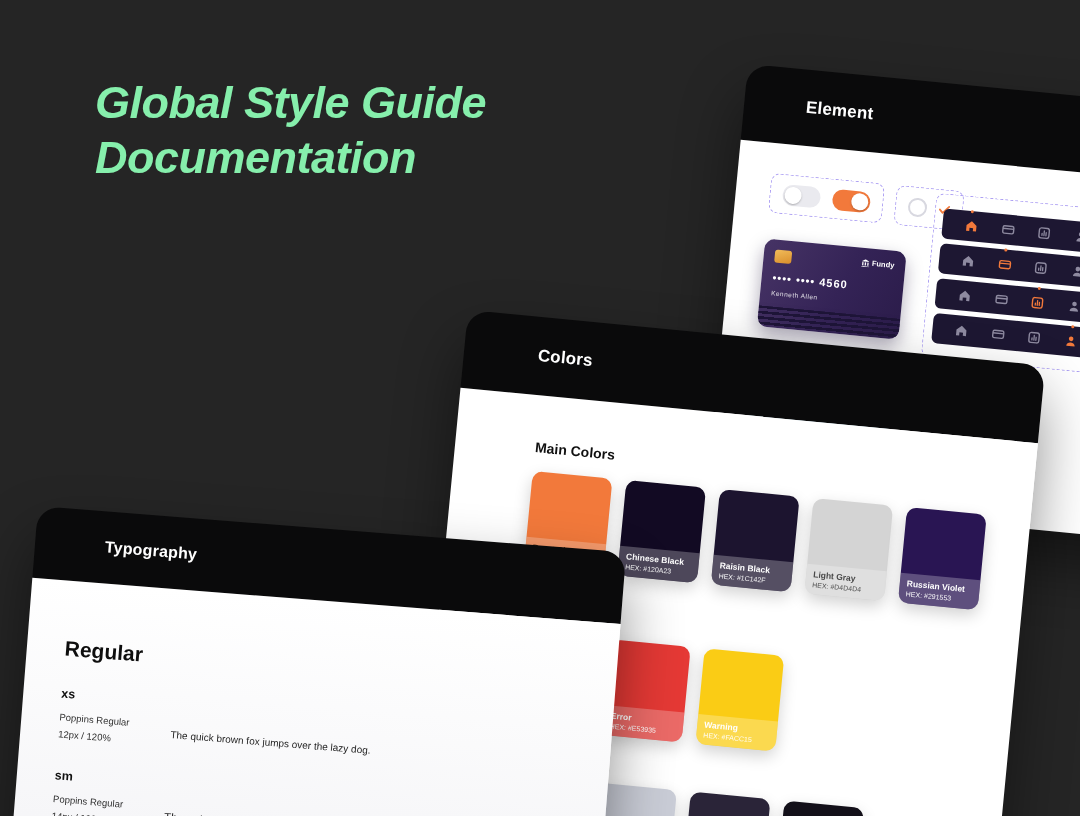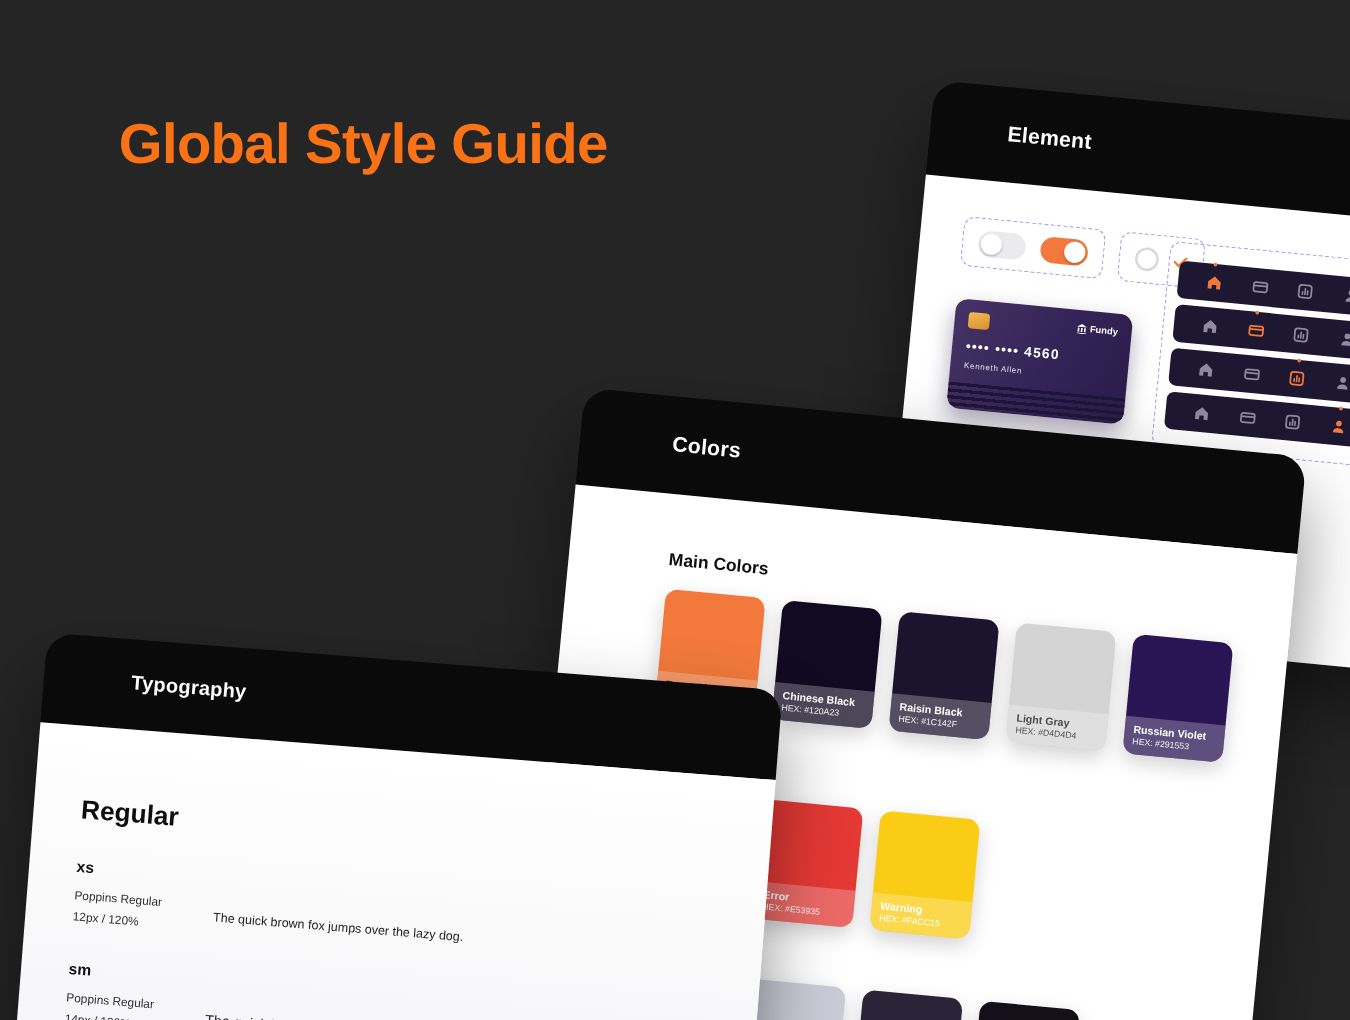--- a/index.html
+++ b/index.html
@@ -4,22 +4,22 @@
 <style>
   html,body{margin:0;padding:0;}
   body{
     width:1080px;height:816px;position:relative;overflow:hidden;
     background:var(--background,#252525);
     font-family:"Liberation Sans",sans-serif;
     -webkit-font-smoothing:antialiased;
   }
   
   .page-title{
-    position:absolute;left:95px;top:88px;z-index:5;
-    color:#f97316;font-size:45px;font-weight:700;line-height:1.22;letter-spacing:-0.5px;
+    position:absolute;left:95px;top:76px;z-index:5;
+    color:#86efac;font-size:45px;font-weight:700;line-height:1.22;letter-spacing:-0.5px;font-style:italic;
   }
   
   .card{position:absolute;border-radius:22px;box-shadow:0 30px 60px rgba(0,0,0,.45);}
   .card-header{
     background:var(--header-bg,#0A0A0B);border-radius:22px 22px 0 0;
     display:flex;align-items:center;color:#FFFFFF;font-weight:600;letter-spacing:.2px;
   }
   .card-body{background:#FFFFFF;border-radius:0 0 22px 22px;position:relative;}
 
   
@@ -120,20 +120,21 @@
       <path d="M2.8 12c0-2.4 1.9-3.7 4.2-3.7s4.2 1.3 4.2 3.7Z" fill="currentColor"></path>
     </symbol>
     <symbol id="i-bank" viewBox="0 0 10 10">
       <path d="M5 0 10 3H0Z M1 4h1.6v4H1Z M4.2 4h1.6v4H4.2Z M7.4 4h1.6v4H7.4Z M0 9h10v1H0Z" fill="currentColor"></path>
     </symbol>
   </defs>
 </svg>
 
 <div class="page-title">
   <div>Global Style Guide</div>
+  <div>Documentation</div>
 </div>
 
 <div class="card" id="element-card">
   <div class="card-header">
     <span>Element</span>
   </div>
   <div class="card-body">
 
     <div class="dash-row">
       <div class="dash-box">

